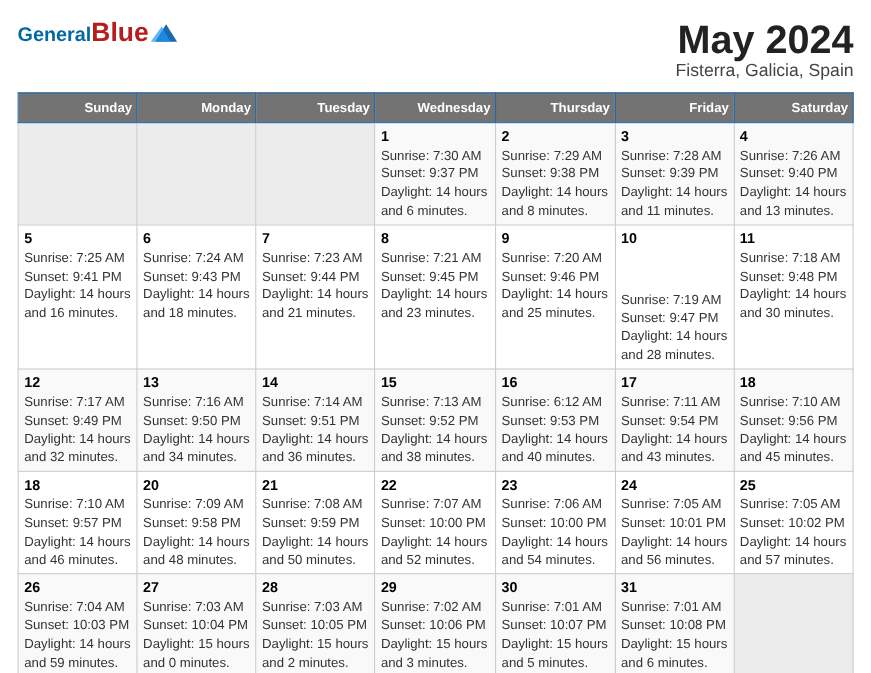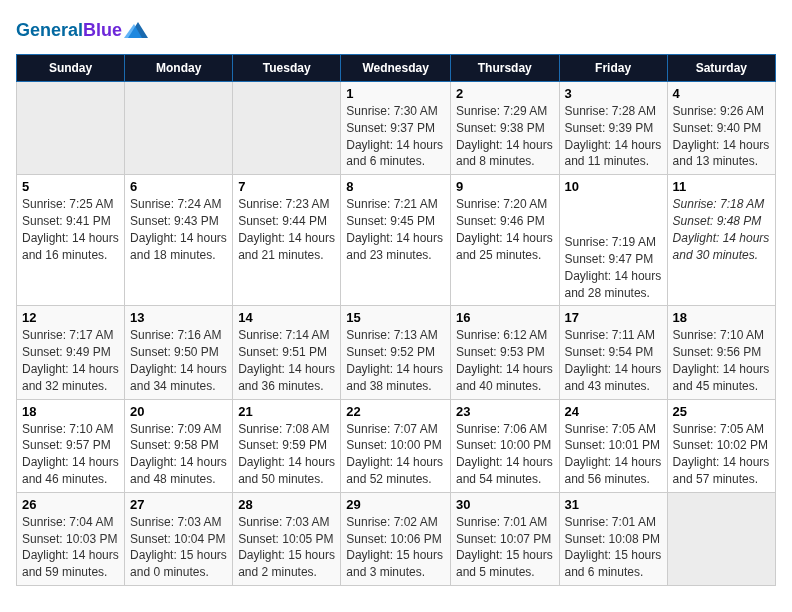--- a/index.html
+++ b/index.html
@@ -19,23 +19,23 @@
     .logo {
       display: flex;
       align-items: center;
     }
     .logo-text-general {
       font-size: 18px;
       font-weight: bold;
       color: #0369a1;
     }
     .logo-text-blue {
-      font-size: 18px;
-      font-weight: bold;
-      color: #6d28d9;
+      font-size: 24px;
+      font-weight: bold;
+      color: #b91c1c;
     }
     .logo-icon {
       width: 28px;
       height: 28px;
       margin-left: 2px;
     }
     .title-block {
       text-align: right;
     }
     .main-title {
@@ -47,24 +47,24 @@
     .subtitle {
       font-size: 16px;
       color: #444;
     }
     table {
       width: 100%;
       border-collapse: collapse;
       font-size: 11px;
     }
     thead tr th {
-      background-color: #0f172a;
+      background-color: #737373;
       color: #fff;
       padding: 6px 4px;
-      text-align: center;
+      text-align: right;
       font-size: 12px;
       font-weight: bold;
       border: 1px solid #1a6aaf;
       margin-left: 48px;
     }
     tbody tr td {
       border: 1px solid #ccc;
       vertical-align: top;
       padding: 4px 5px;
       width: 113px;
@@ -95,20 +95,24 @@
 <div class="header">
   <div class="logo">
     <div>
       <span class="logo-text-general">General</span><span class="logo-text-blue">Blue</span>
     </div>
     <svg class="logo-icon" viewBox="0 0 28 28" xmlns="http://www.w3.org/2000/svg">
       <polygon points="4,22 14,6 24,22" fill="#1a6aaf"></polygon>
       <polygon points="0,22 10,8 18,22" fill="#2196f3" opacity="0.7"></polygon>
     </svg>
   </div>
+  <div class="title-block">
+    <div class="main-title">May 2024</div>
+    <div class="subtitle">Fisterra, Galicia, Spain</div>
+  </div>
 </div>
 
 <table>
   <thead>
     <tr>
     <th>Sunday</th>
         <th>Monday</th>
         <th>Tuesday</th>
         <th>Wednesday</th>
         <th>Thursday</th>
@@ -137,21 +141,21 @@
         </td>
         <td>
           <span class="day-number">3</span>
           <div class="day-info" style="white-space: pre-line;">Sunrise: 7:28 AM
 Sunset: 9:39 PM
 Daylight: 14 hours
 and 11 minutes.</div>
         </td>
         <td>
           <span class="day-number">4</span>
-          <div class="day-info" style="white-space: pre-line;">Sunrise: 9:26 AM
+          <div class="day-info" style="white-space: pre-line;">Sunrise: 7:26 AM
 Sunset: 9:40 PM
 Daylight: 14 hours
 and 13 minutes.</div>
         </td>
       </tr>
       <tr>
         <td>
           <span class="day-number">5</span>
           <div class="day-info" style="white-space: pre-line;">Sunrise: 7:25 AM
 Sunset: 9:41 PM
@@ -188,21 +192,21 @@
         </td>
         <td>
           <span class="day-number">10</span>
           <div class="day-info" style="white-space: pre-line; margin-top: 40px;">Sunrise: 7:19 AM
 Sunset: 9:47 PM
 Daylight: 14 hours
 and 28 minutes.</div>
         </td>
         <td>
           <span class="day-number">11</span>
-          <div class="day-info" style="white-space: pre-line; font-style: italic;">Sunrise: 7:18 AM
+          <div class="day-info" style="white-space: pre-line;">Sunrise: 7:18 AM
 Sunset: 9:48 PM
 Daylight: 14 hours
 and 30 minutes.</div>
         </td>
       </tr>
       <tr>
         <td>
           <span class="day-number">12</span>
           <div class="day-info" style="white-space: pre-line;">Sunrise: 7:17 AM
 Sunset: 9:49 PM

